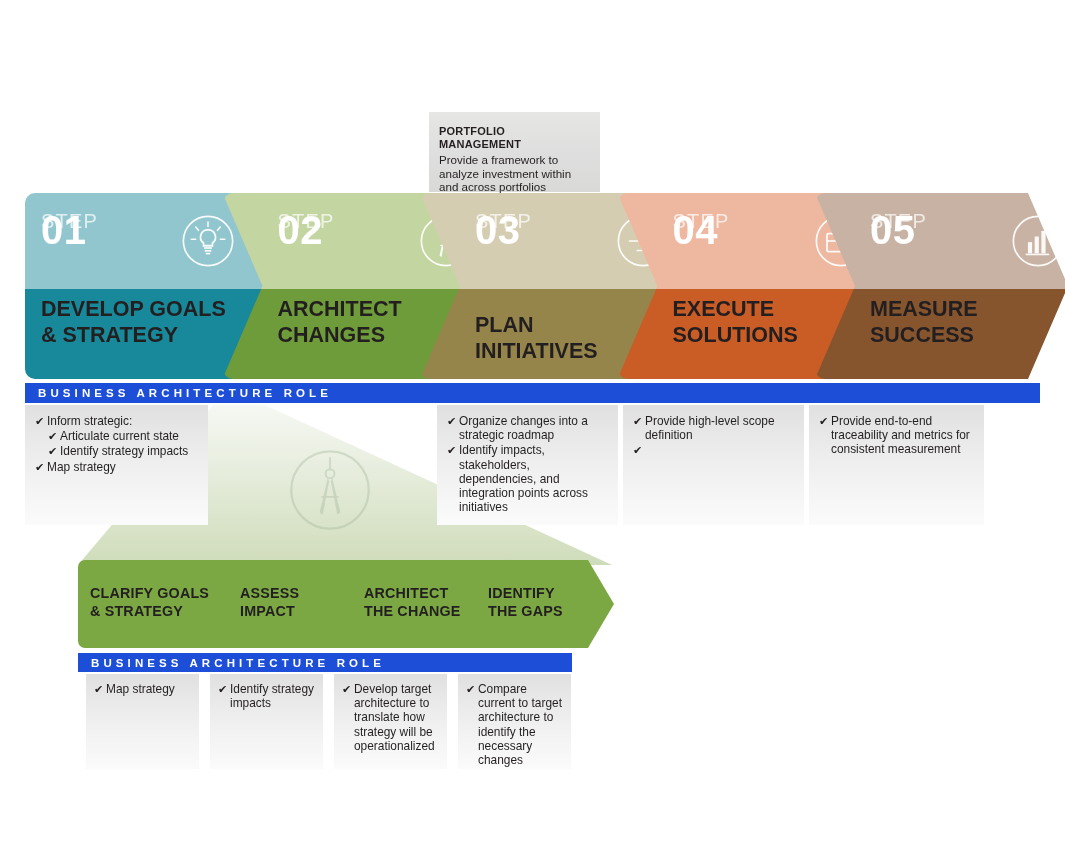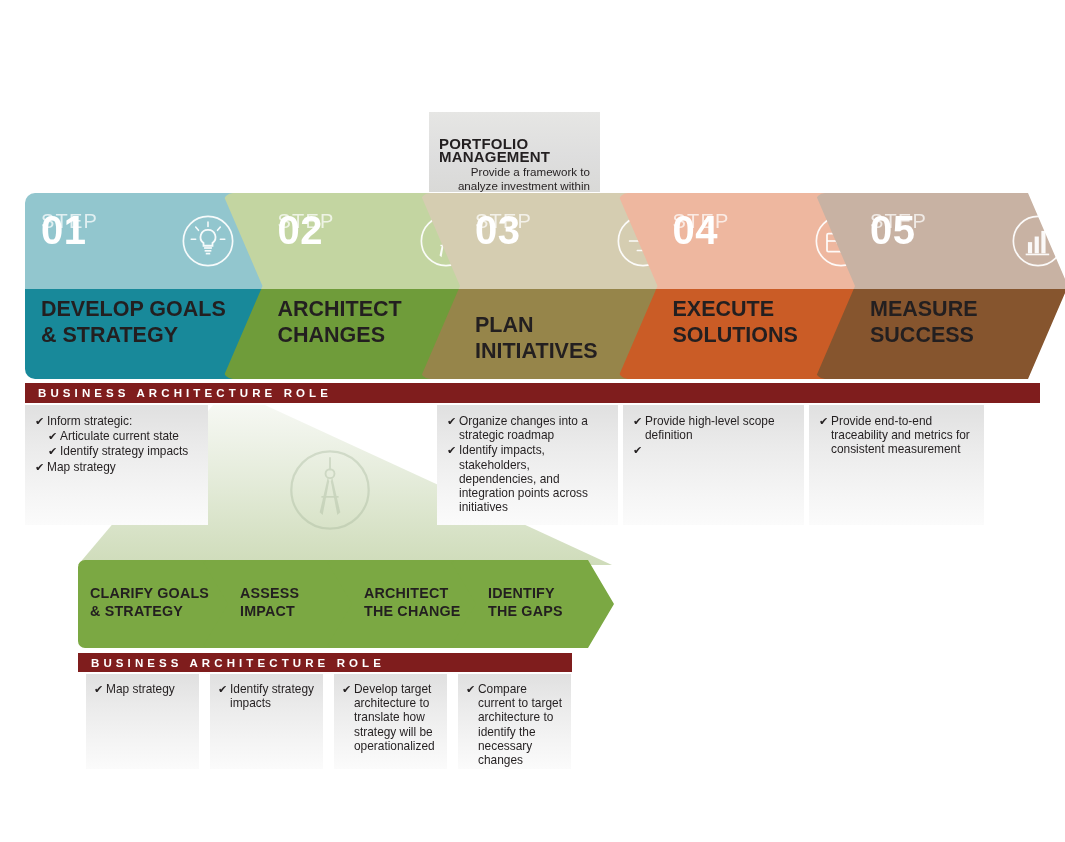--- a/index.html
+++ b/index.html
@@ -10,25 +10,25 @@
   }
   .stage{position:absolute;left:0;top:0;width:1065px;height:842px;}
 
   
   #portfolio-callout{
     position:absolute;left:429px;top:112px;width:171px;height:80px;
     background:linear-gradient(180deg,#e6e6e4 0%,#dedede 55%,#d9d9d7 100%);
     padding:9px 10px 0 10px;box-sizing:border-box;
   }
   #portfolio-callout .pc-title{
-    font-size:15px;font-weight:bold;letter-spacing:.2px;color:#231f20;
-    margin:16px 0 2px 0;line-height:13px;
+    font-size:11px;font-weight:bold;letter-spacing:.2px;color:#231f20;
+    margin:4px 0 2px 0;line-height:13px;
   }
   #portfolio-callout .pc-body{
-    font-size:11.6px;line-height:13.6px;color:#231f20;text-align:right;
+    font-size:11.6px;line-height:13.6px;color:#231f20;
   }
 
   
   #steps-band{position:absolute;left:25px;top:193px;width:1015px;height:186px;}
   .step{
     position:absolute;top:0;height:186px;
     filter:drop-shadow(0 0 0 rgba(0,0,0,0));
   }
   .step .shape{
     position:absolute;inset:0;
@@ -48,21 +48,21 @@
     letter-spacing:.5px;
   }
   .step .label-title{
     position:absolute;left:0;top:104px;width:100%;
     font-size:21.5px;font-weight:bold;color:#231f20;line-height:25.5px;
   }
   .stepicon{position:absolute;width:56px;height:56px;}
 
   
   .role-bar{
-    position:absolute;background:#7f1d1d;color:#ffffff;
+    position:absolute;background:#1d4ed8;color:#ffffff;
     font-size:11.5px;font-weight:bold;letter-spacing:4.1px;
     display:flex;align-items:center;padding-left:13px;box-sizing:border-box;
   }
   #role-bar-main{left:25px;top:383px;width:1015px;height:20px;}
   #role-bar-sub{left:78px;top:653px;width:494px;height:19px;}
 
   
   .panel{
     position:absolute;
     background:linear-gradient(180deg,#e0e0e0 0%,#ebebeb 35%,#f4f4f4 70%,#fbfbfb 100%);

